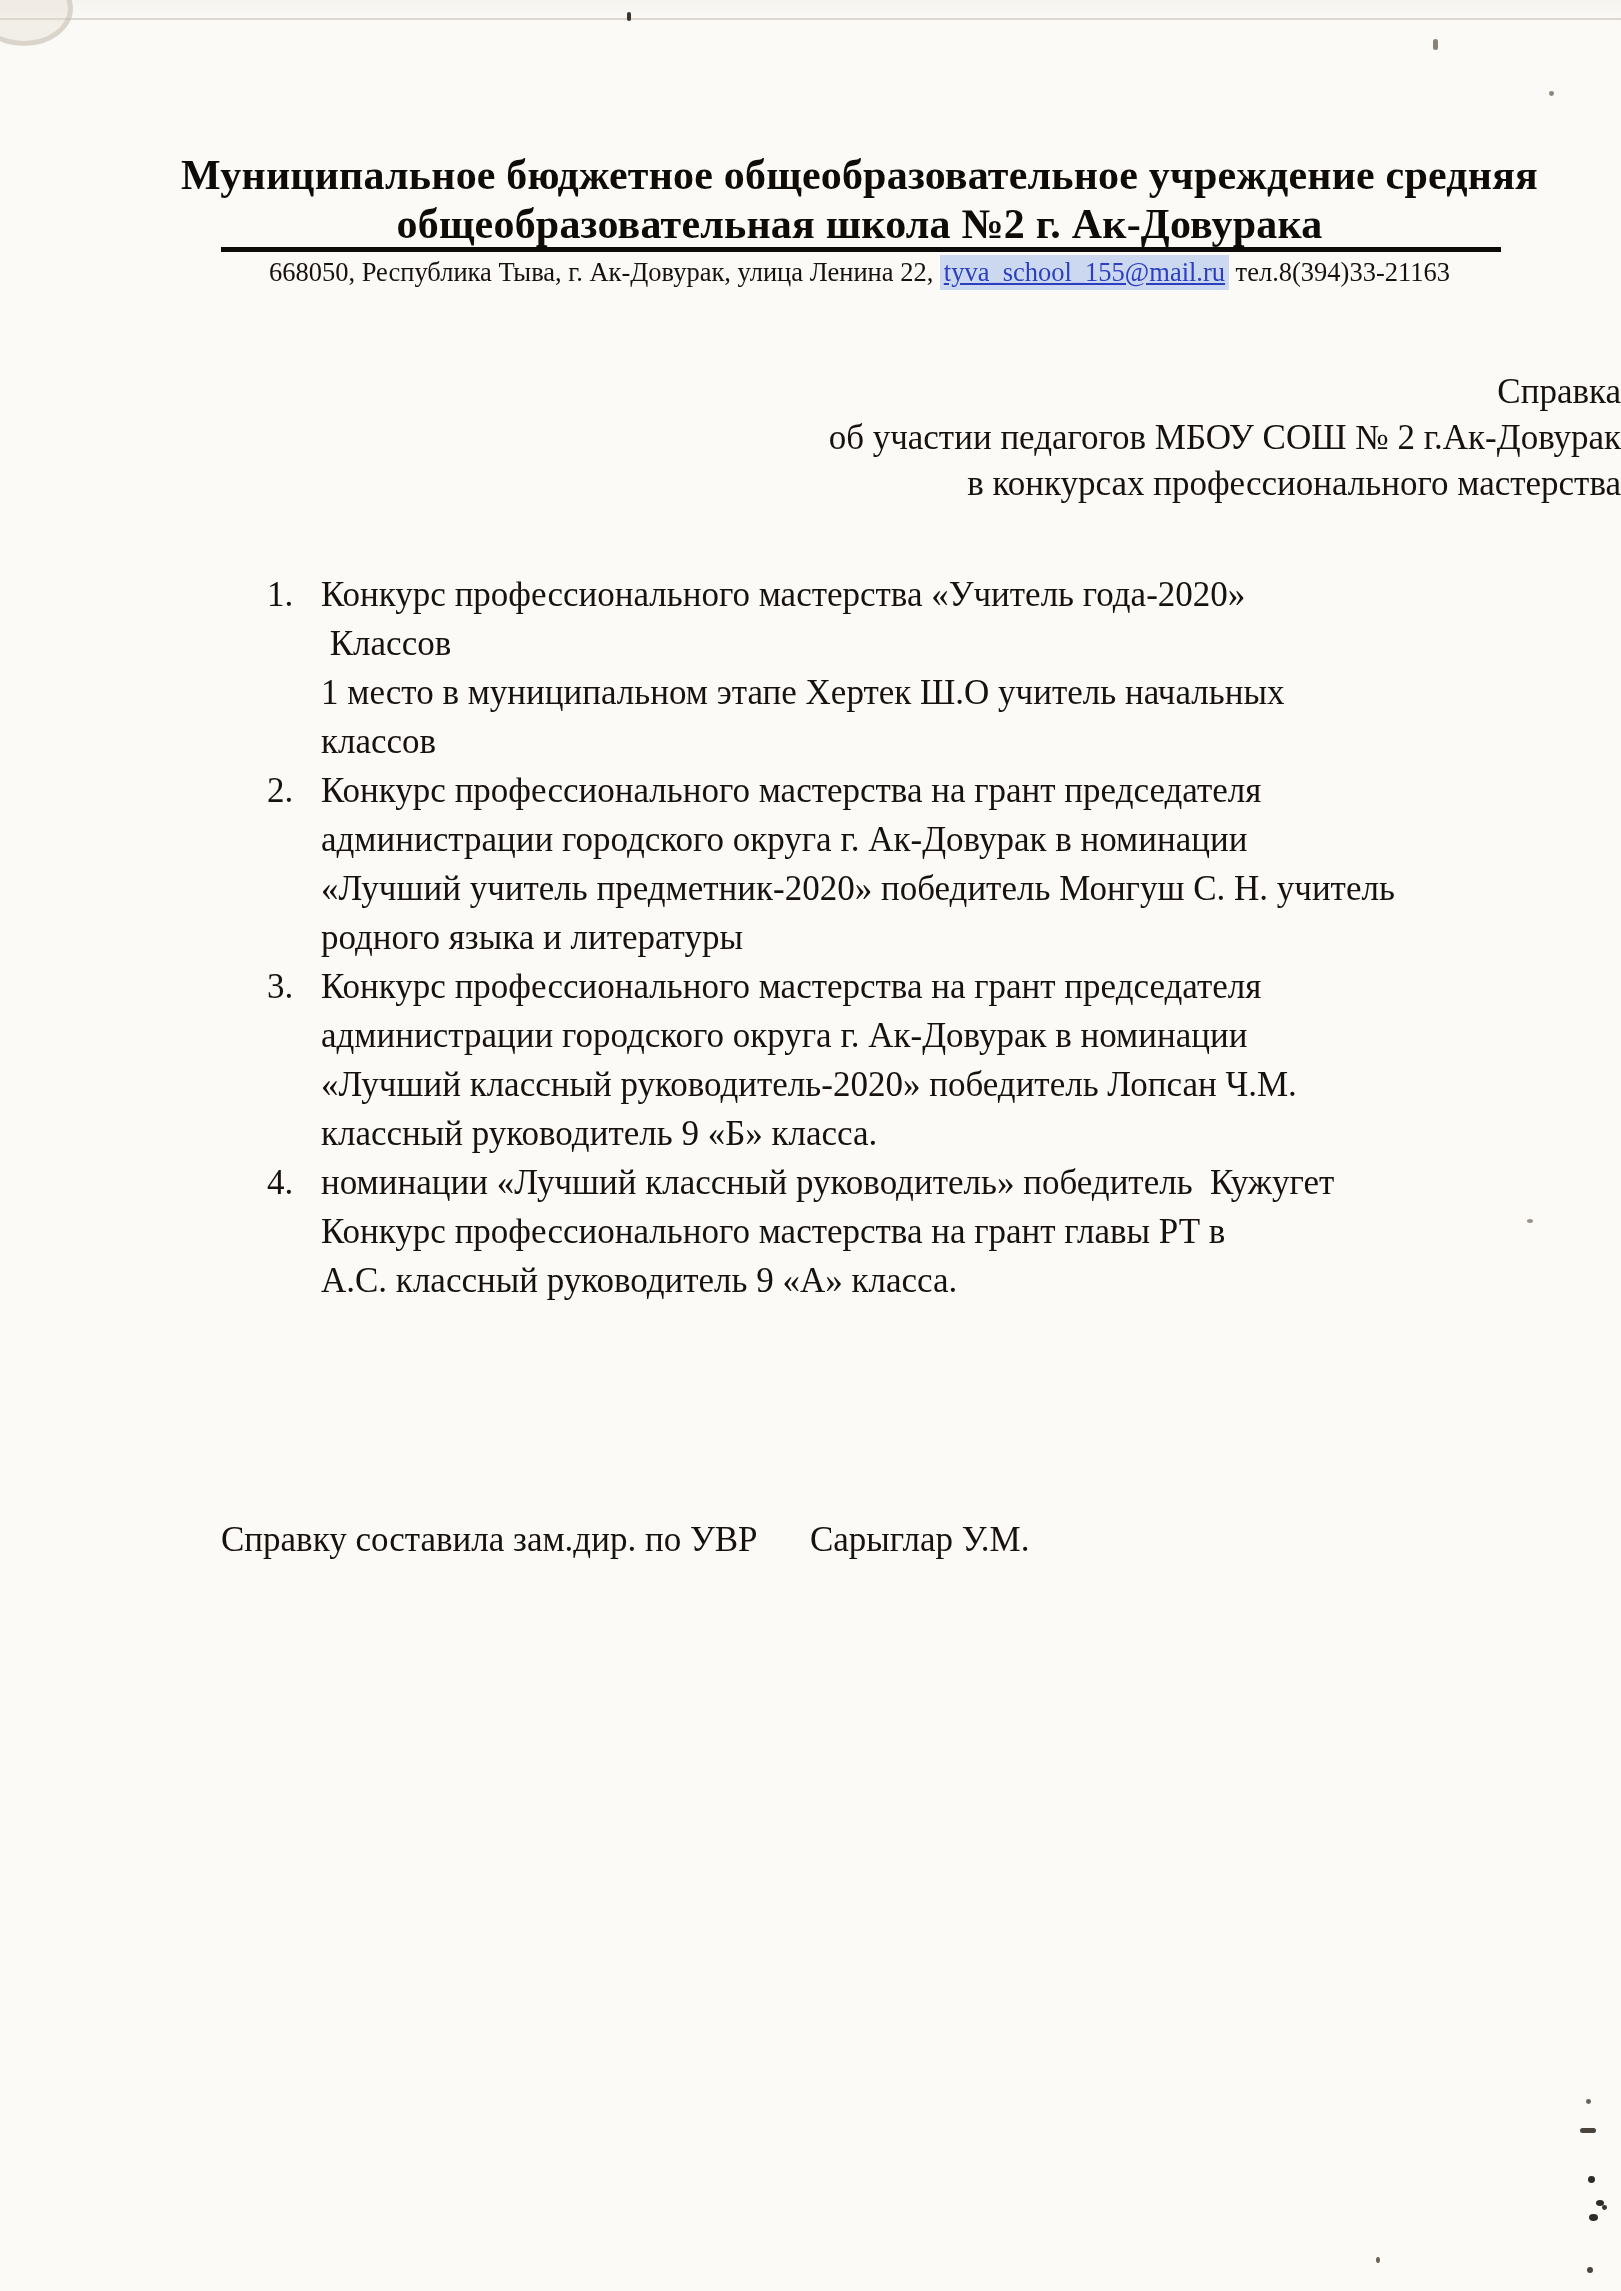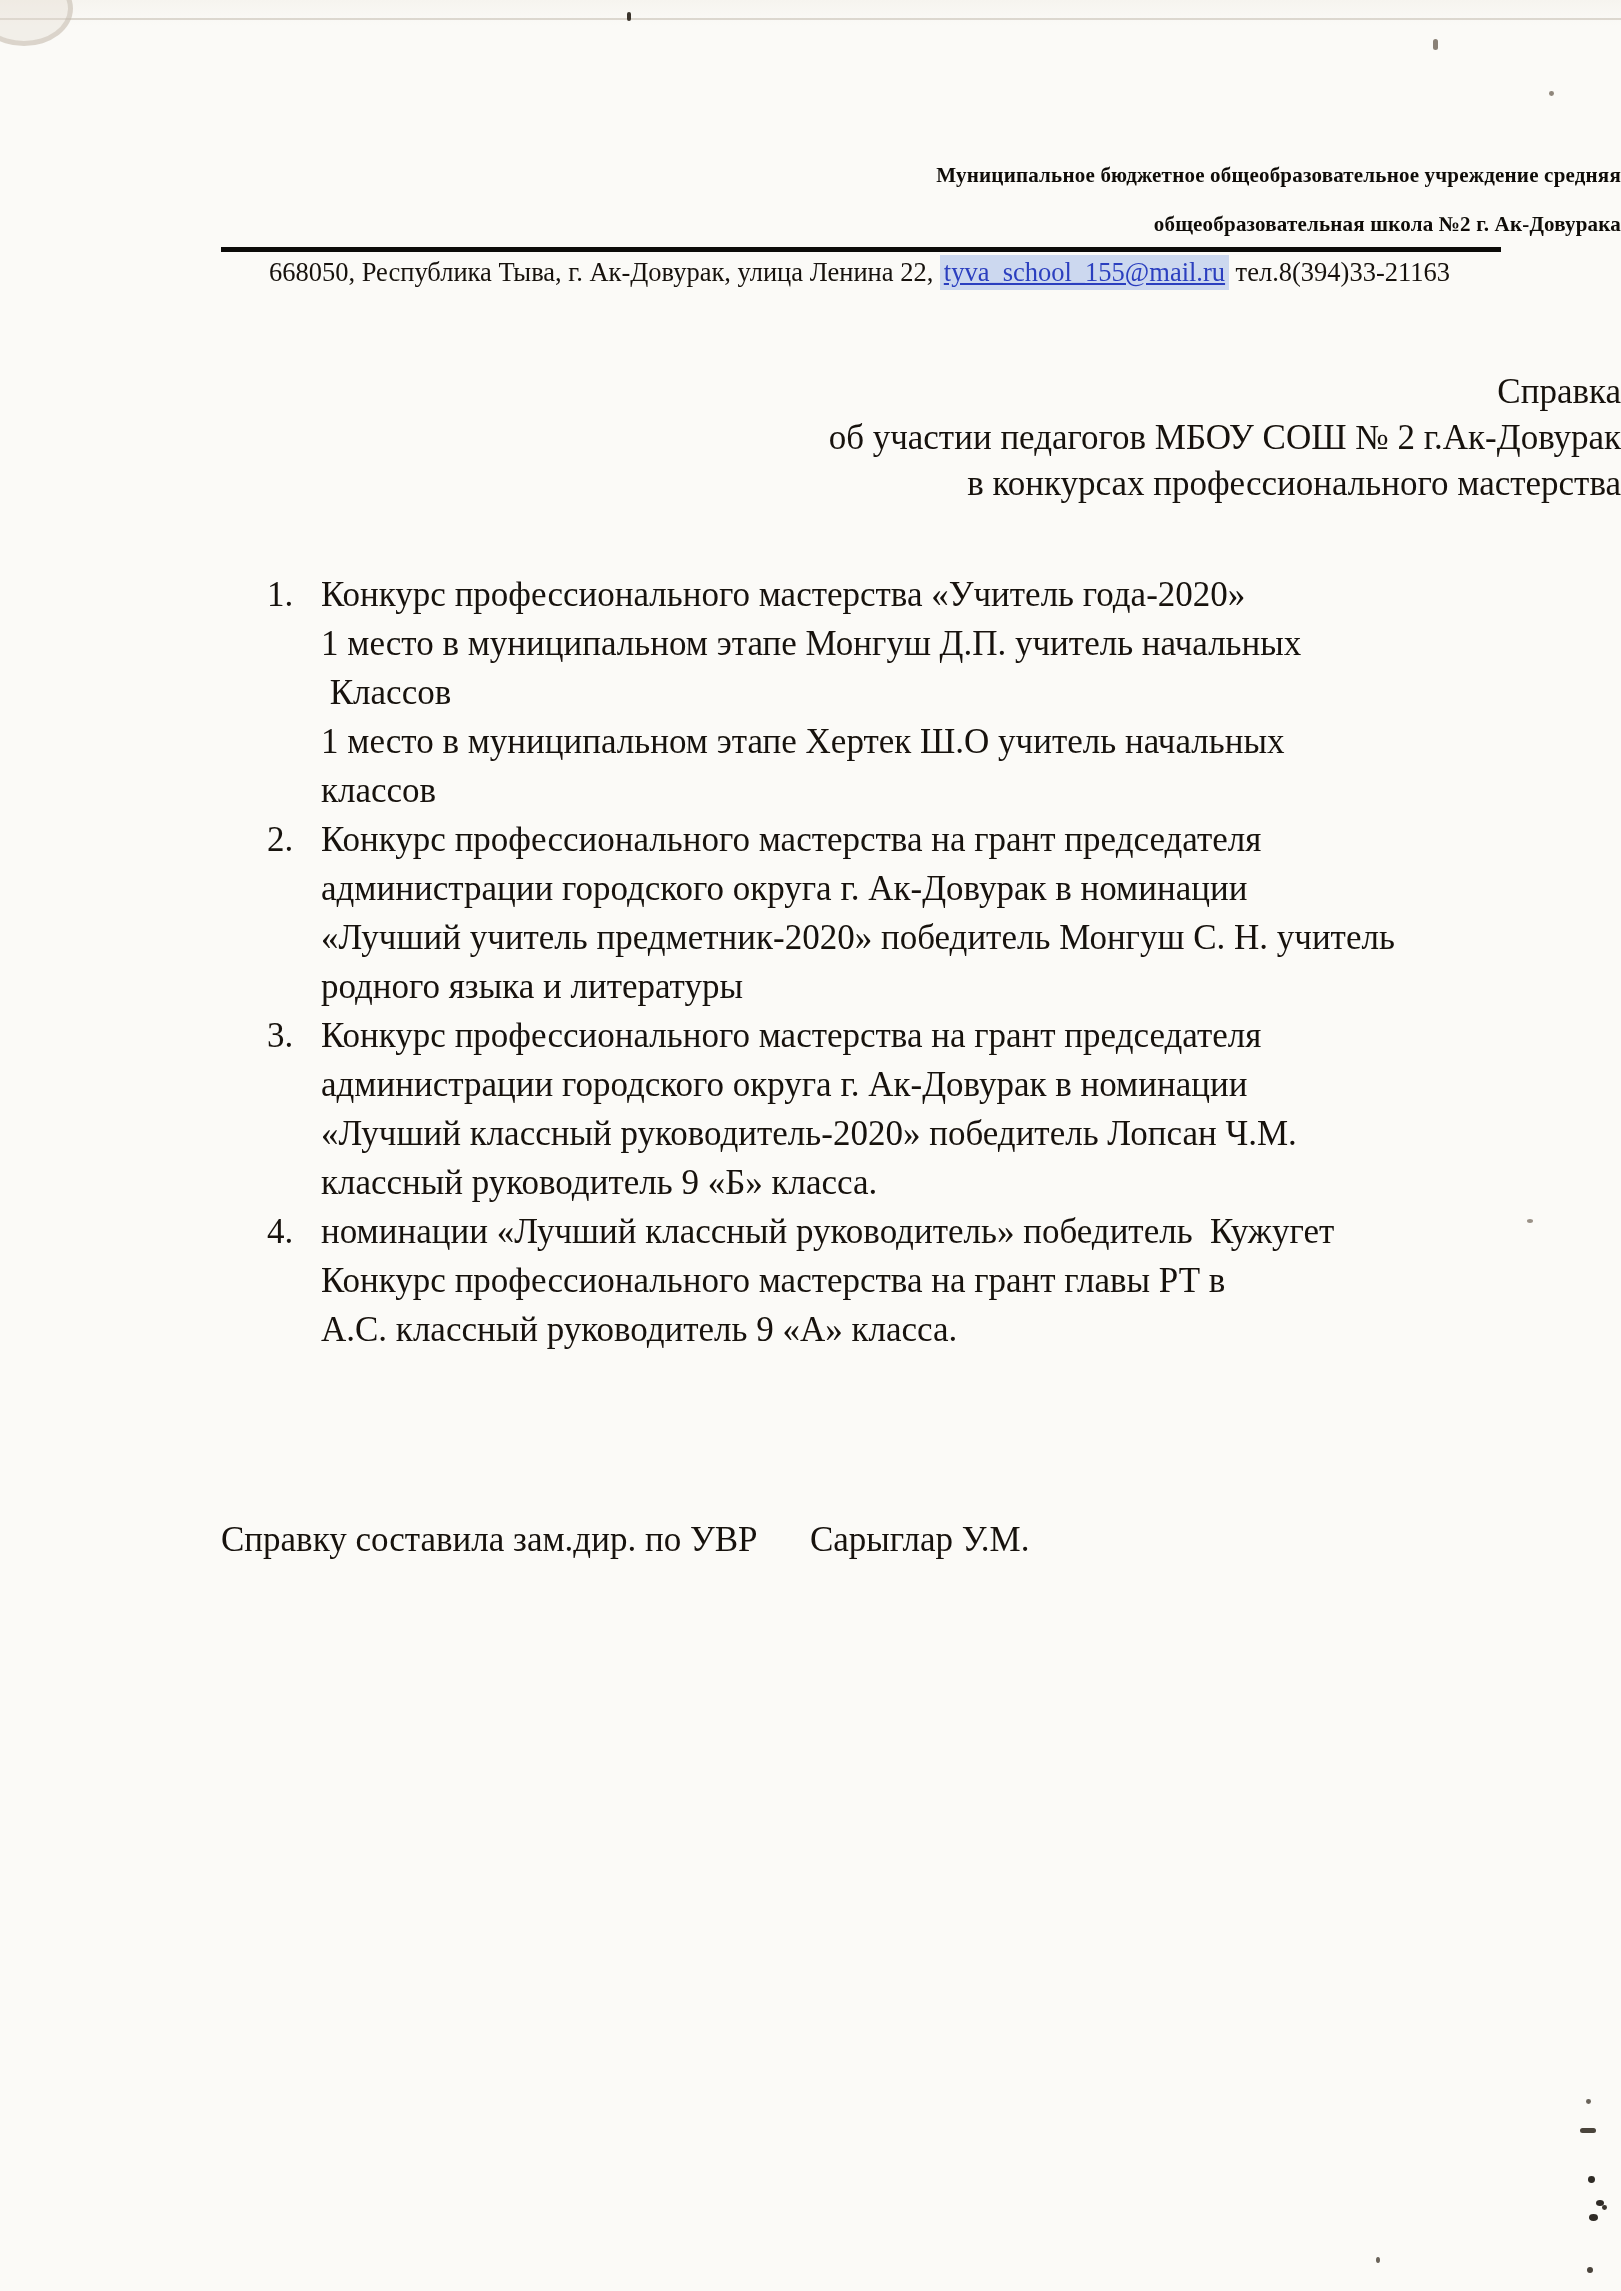--- a/index.html
+++ b/index.html
@@ -28,23 +28,23 @@
     left: -25.5px; top: -29px;
     width: 88px; height: 65px;
     border-radius: 50%;
     border: 5.9px solid rgba(190,182,168,0.45);
     background: rgba(225,219,206,0.35);
   }
   .org-header {
     position: absolute;
     left: 98px; top: 151px;
     width: 1523px;
-    text-align: right;
+    text-align: center;
     font-weight: bold;
-    font-size: 21px;
+    font-size: 42px;
     line-height: 49px;
     color: #0f0c08;
     letter-spacing: 0.2px;
   }
   .rule {
     position: absolute;
     left: 221px; top: 247px;
     width: 1280px; height: 4.9px;
     background: #0c0b09;
   }
@@ -121,21 +121,20 @@
     <div>об участии педагогов МБОУ СОШ № 2 г.Ак-Довурак</div>
     <div>в конкурсах профессионального мастерства</div>
   </section>
 
   <section class="comp-list">
 
     <div class="item">
       <div class="num">1.</div>
       <div class="body">
         <div class="ln">Конкурс профессионального мастерства «Учитель года-2020»</div>
-        <div class="ln">1 место в муниципальном этапе Монгуш Д.П. учитель начальных</div>
         <div class="ln"> Классов</div>
         <div class="ln">1 место в муниципальном этапе Хертек Ш.О учитель начальных</div>
         <div class="ln">классов</div>
       </div>
     </div>
 
     <div class="item">
       <div class="num">2.</div>
       <div class="body">
         <div class="ln">Конкурс профессионального мастерства на грант председателя</div>

